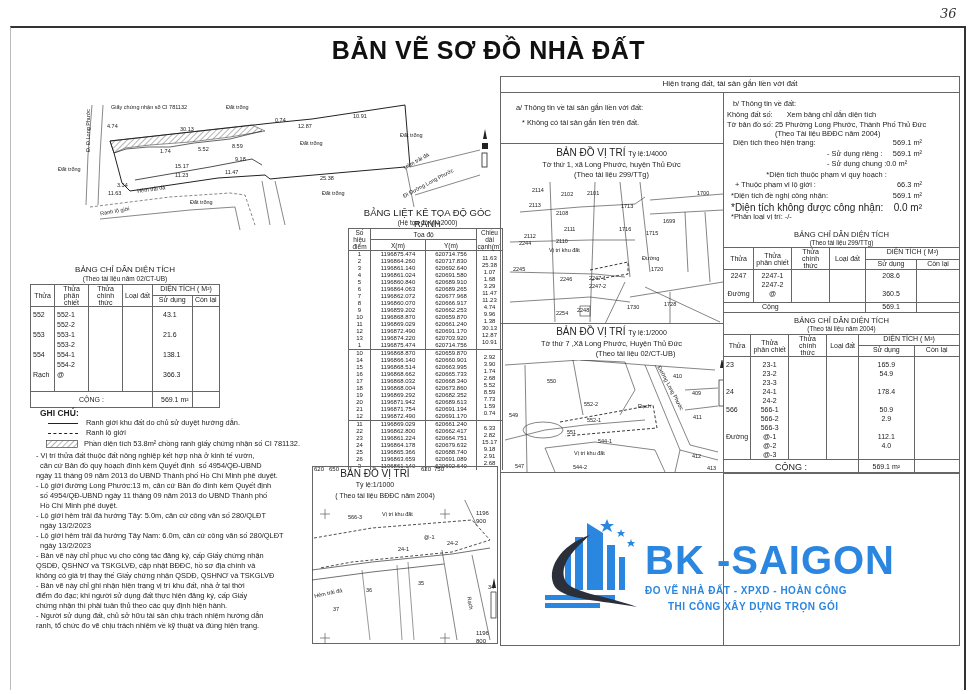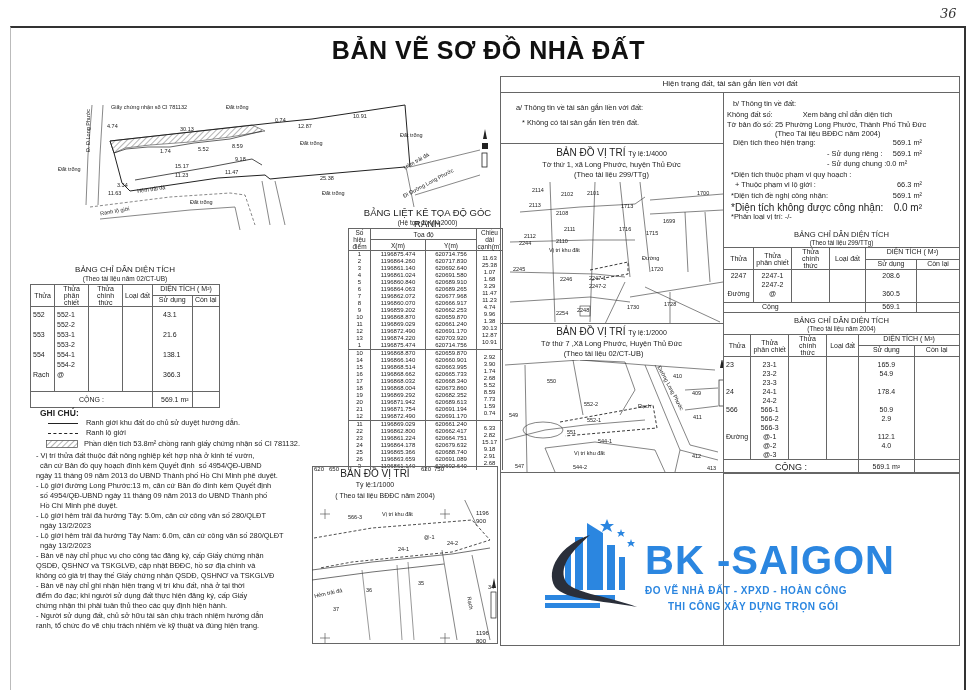--- a/index.html
+++ b/index.html
@@ -492,21 +492,21 @@
 <div class="lbl" style="left:589px;top:283px">2247-2</div>
 <div class="lbl" style="left:556px;top:310px">2254</div>
 <div class="lbl" style="left:577px;top:307px">2248</div>
 <div class="lbl" style="left:627px;top:304px">1730</div>
 <div class="lbl" style="left:664px;top:301px">1728</div>
 
 <div class="abs" style="left:500px;top:323px;width:223px;border-top:1px solid #666"></div>
 
 <div class="abs ctr" style="left:500px;top:326px;width:223px;font-size:10px"><span>BẢN ĐỒ VỊ TRÍ</span> <span style="font-size:7px">Tỷ lệ:1/2000</span></div>
 <div class="abs ctr" style="left:500px;top:339px;width:223px;font-size:7.4px">Tờ thứ 7 ,Xã Long Phước, Huyện Thủ Đức</div>
-<div class="abs ctr" style="left:492px;top:349px;width:223px;font-size:7.4px">(Theo tài liệu 02/CT-UB)</div>
+<div class="abs ctr" style="left:524px;top:349px;width:223px;font-size:7.4px">(Theo tài liệu 02/CT-UB)</div>
 <svg class="abs" style="left:505px;top:360px" width="218" height="112">
   <g fill="none" stroke="#333" stroke-width="0.6">
     <line x1="20" y1="5" x2="22" y2="112"></line>
     <polyline points="0,5 75,0 140,5 210,10"></polyline>
     <line x1="68" y1="0" x2="78" y2="55"></line>
     <polyline points="75,0 120,2 130,30 115,55"></polyline>
     <polyline points="140,5 175,90 213,100"></polyline>
     <polyline points="150,5 185,85 213,92"></polyline>
     <polyline points="180,30 213,28"></polyline>
     <polyline points="180,50 213,46"></polyline>
@@ -532,37 +532,37 @@
 <div class="lbl" style="left:574px;top:450px">Vị trí khu đất</div>
 <div class="lbl" style="left:692px;top:453px">412</div>
 <div class="lbl" style="left:515px;top:463px">547</div>
 <div class="lbl" style="left:573px;top:464px">544-2</div>
 <div class="lbl" style="left:707px;top:465px">413</div>
 <div class="lbl" style="left:646px;top:385px;transform:rotate(62deg)">Đường Long Phước</div>
 
 <div class="abs" style="left:500px;top:472px;width:460px;border-top:1px solid #666"></div>
 
 <div class="abs" style="left:733px;top:99px;font-size:7.4px">b/ Thông tin về đất:</div>
-<div class="abs" style="left:727px;top:110px;font-size:7.4px;width:230px"><span>Không đất số:</span><span style="margin-left:30px">Xem bảng chỉ dẫn diện tích</span></div>
+<div class="abs" style="left:727px;top:110px;font-size:7.4px;width:230px"><span>Không đất số:</span><span style="margin-left:14px">Xem bảng chỉ dẫn diện tích</span></div>
 <div class="abs" style="left:727px;top:120px;font-size:7.4px;white-space:nowrap"><span>Tờ bản đồ số:</span> <span>25  Phường Long Phước, Thành Phố Thủ Đức</span></div>
 <div class="abs" style="left:775px;top:129px;font-size:7.4px">(Theo Tài liệu BĐĐC năm 2004)</div>
 <div class="abs" id="land-rows" style="left:727px;top:138px;width:195px">
     <div style="display:flex;justify-content:space-between;font-size:7.4px;height:10.6px;padding-left:6px">
       <span>Diện tích theo hiện trạng:</span>
       <span>569.1 m²</span>
     </div>
     <div style="display:flex;justify-content:space-between;font-size:7.4px;height:10.6px;padding-left:100px">
       <span>- Sử dụng riêng :</span>
       <span>569.1 m²</span>
     </div>
     <div style="display:flex;justify-content:flex-start;font-size:7.4px;height:10.6px;padding-left:100px">
       <span>- Sử dụng chung :</span>
       <span>0.0 m²</span>
     </div>
-    <div style="display:flex;justify-content:flex-start;font-size:7.4px;height:10.6px;padding-left:4px">
+    <div style="display:flex;justify-content:center;font-size:7.4px;height:10.6px;padding-left:4px">
       <span>*Diện tích thuộc phạm vi quy hoạch :</span>
       <span></span>
     </div>
     <div style="display:flex;justify-content:space-between;font-size:7.4px;height:10.6px;padding-left:8px">
       <span>+ Thuộc phạm vi lộ giới :</span>
       <span>66.3 m²</span>
     </div>
     <div style="display:flex;justify-content:space-between;font-size:7.4px;height:10.6px;padding-left:4px">
       <span>*Diện tích đề nghị công nhận:</span>
       <span>569.1 m²</span>

